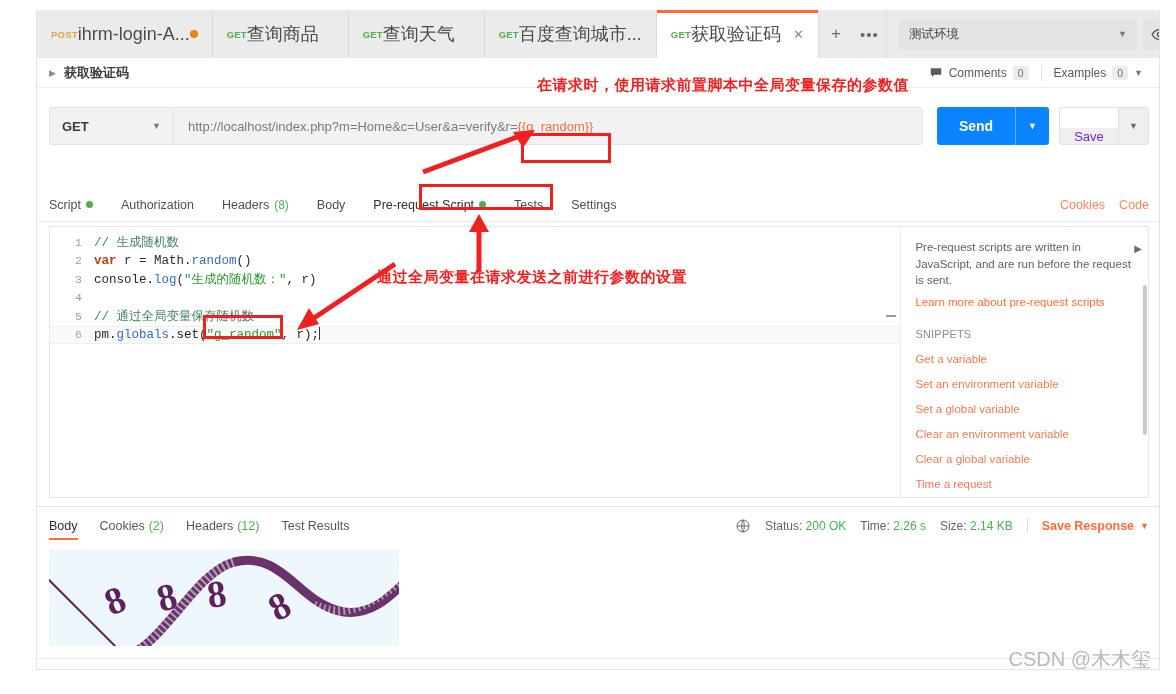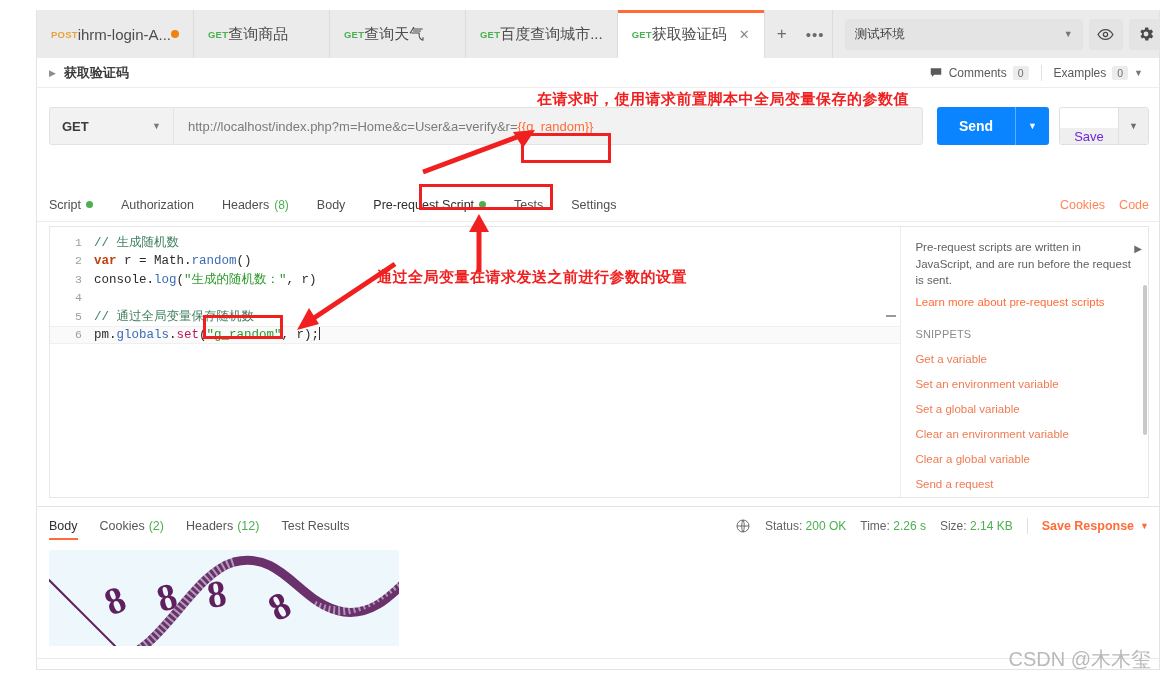--- a/index.html
+++ b/index.html
@@ -47,21 +47,21 @@
     border-right: 1px solid #dcdcdc;
   }
   .tab.active::before {
     content: "";
     position: absolute; left: 0; right: 0; top: 0;
     height: 3px; background: #ff6c37;
   }
   .verb { font-size: 9.5px; font-weight: bold; letter-spacing: .2px; }
   .verb.get { color: #4caf50; }
   .verb.post { color: #e8a33d; }
-  .tab-label { font-size: 15px; color: #4c4c4c; }
+  .tab-label { font-size: 18px; color: #4c4c4c; }
   .dot-unsaved {
     width: 8px; height: 8px; border-radius: 50%;
     background: #f2820f; display: inline-block;
   }
   .tab-close { margin-left: 12px; color: #8a8a8a; font-size: 13px; }
   .tab-plus {
     display: flex; align-items: center; justify-content: center;
     width: 34px; height: 48px; color: #6b6b6b; font-size: 17px;
     background: #ebebeb; cursor: pointer;
   }
@@ -231,21 +231,21 @@
   }
   .codeline.cur { background: #fafafa; border-top: 1px solid #f0f0f0; border-bottom: 1px solid #f0f0f0; }
   .gutter {
     width: 40px; text-align: right; padding-right: 12px;
     color: #9aa0a6; font-size: 11.5px; flex: none;
     font-family: "Liberation Mono", "DejaVu Sans Mono", monospace;
   }
   .ctext { white-space: pre; color: #2b2b2b; }
   .c-com { color: #3f7f5f; }
   .c-kw  { color: #c2410c; font-weight: bold; }
-  .c-kw2 { color: #be185d; }
+  .c-kw2 { color: #0f172a; }
   .c-str { color: #2a9a2a; }
   .c-prop{ color: #3b6bb5; }
   .c-obj { color: #2b2b2b; }
   .c-fn  { color: #3b6bb5; }
   .caret-bar {
     display: inline-block; width: 1px; height: 13px;
     background: #333; vertical-align: -2px;
   }
   .fold-mark {
     position: absolute; right: 4px; top: 88px;
@@ -513,21 +513,21 @@
     <div class="snip-pane">
       <div class="snip-collapse">▶</div>
       <div class="snip-desc">Pre-request scripts are written in JavaScript, and are run before the request is sent.</div>
       <div class="snip-link">Learn more about pre-request scripts</div>
       <div class="snip-head">SNIPPETS</div>
       <div class="snip-item">Get a variable</div>
       <div class="snip-item">Set an environment variable</div>
       <div class="snip-item">Set a global variable</div>
       <div class="snip-item">Clear an environment variable</div>
       <div class="snip-item">Clear a global variable</div>
-      <div class="snip-item">Send a request</div>
+      <div class="snip-item">Time a request</div>
       <div class="snip-scrollbar"></div>
     </div>
   </div>
 
   <div class="resp-sep"></div>
 
   <div class="resptabs">
     <div class="sptab active">
       <span>Body</span>
     </div>
@@ -581,21 +581,21 @@
           <text x="112" y="62" font-family="'Liberation Serif', serif" font-size="38" font-weight="bold" transform="rotate(-15 112 62)">8</text>
           <text x="160" y="58" font-family="'Liberation Serif', serif" font-size="38" font-weight="bold" transform="rotate(-8 160 58)">8</text>
           <text x="228" y="72" font-family="'Liberation Serif', serif" font-size="38" font-weight="bold" transform="rotate(-28 228 72)">8</text>
         </g>
       </svg>
     </div>
   </div>
 
   <div class="resp-hsep"></div>
 
-  <div class="anno" style="left:500px; top:80px;">在请求时，使用请求前置脚本中全局变量保存的参数值</div>
+  <div class="anno" style="left:500px; top:66px;">在请求时，使用请求前置脚本中全局变量保存的参数值</div>
   <div class="anno" style="left:340px; top:258px;">通过全局变量在请求发送之前进行参数的设置</div>
 
   <div class="redbox" style="left:484px; top:123px; width:90px; height:30px;"></div>
   <div class="redbox" style="left:382px; top:174px; width:134px; height:26px;"></div>
   <div class="redbox" style="left:166px; top:305px; width:80px; height:24px;"></div>
 
   <svg class="arrow-svg" style="left:380px; top:112px; width:130px; height:56px;" viewBox="0 0 130 56">
     <path d="M6 50 L108 12" stroke="#f02020" stroke-width="5" fill="none"></path>
     <path d="M118 8 L96 10 L106 26 Z" fill="#f02020"></path>
   </svg>

